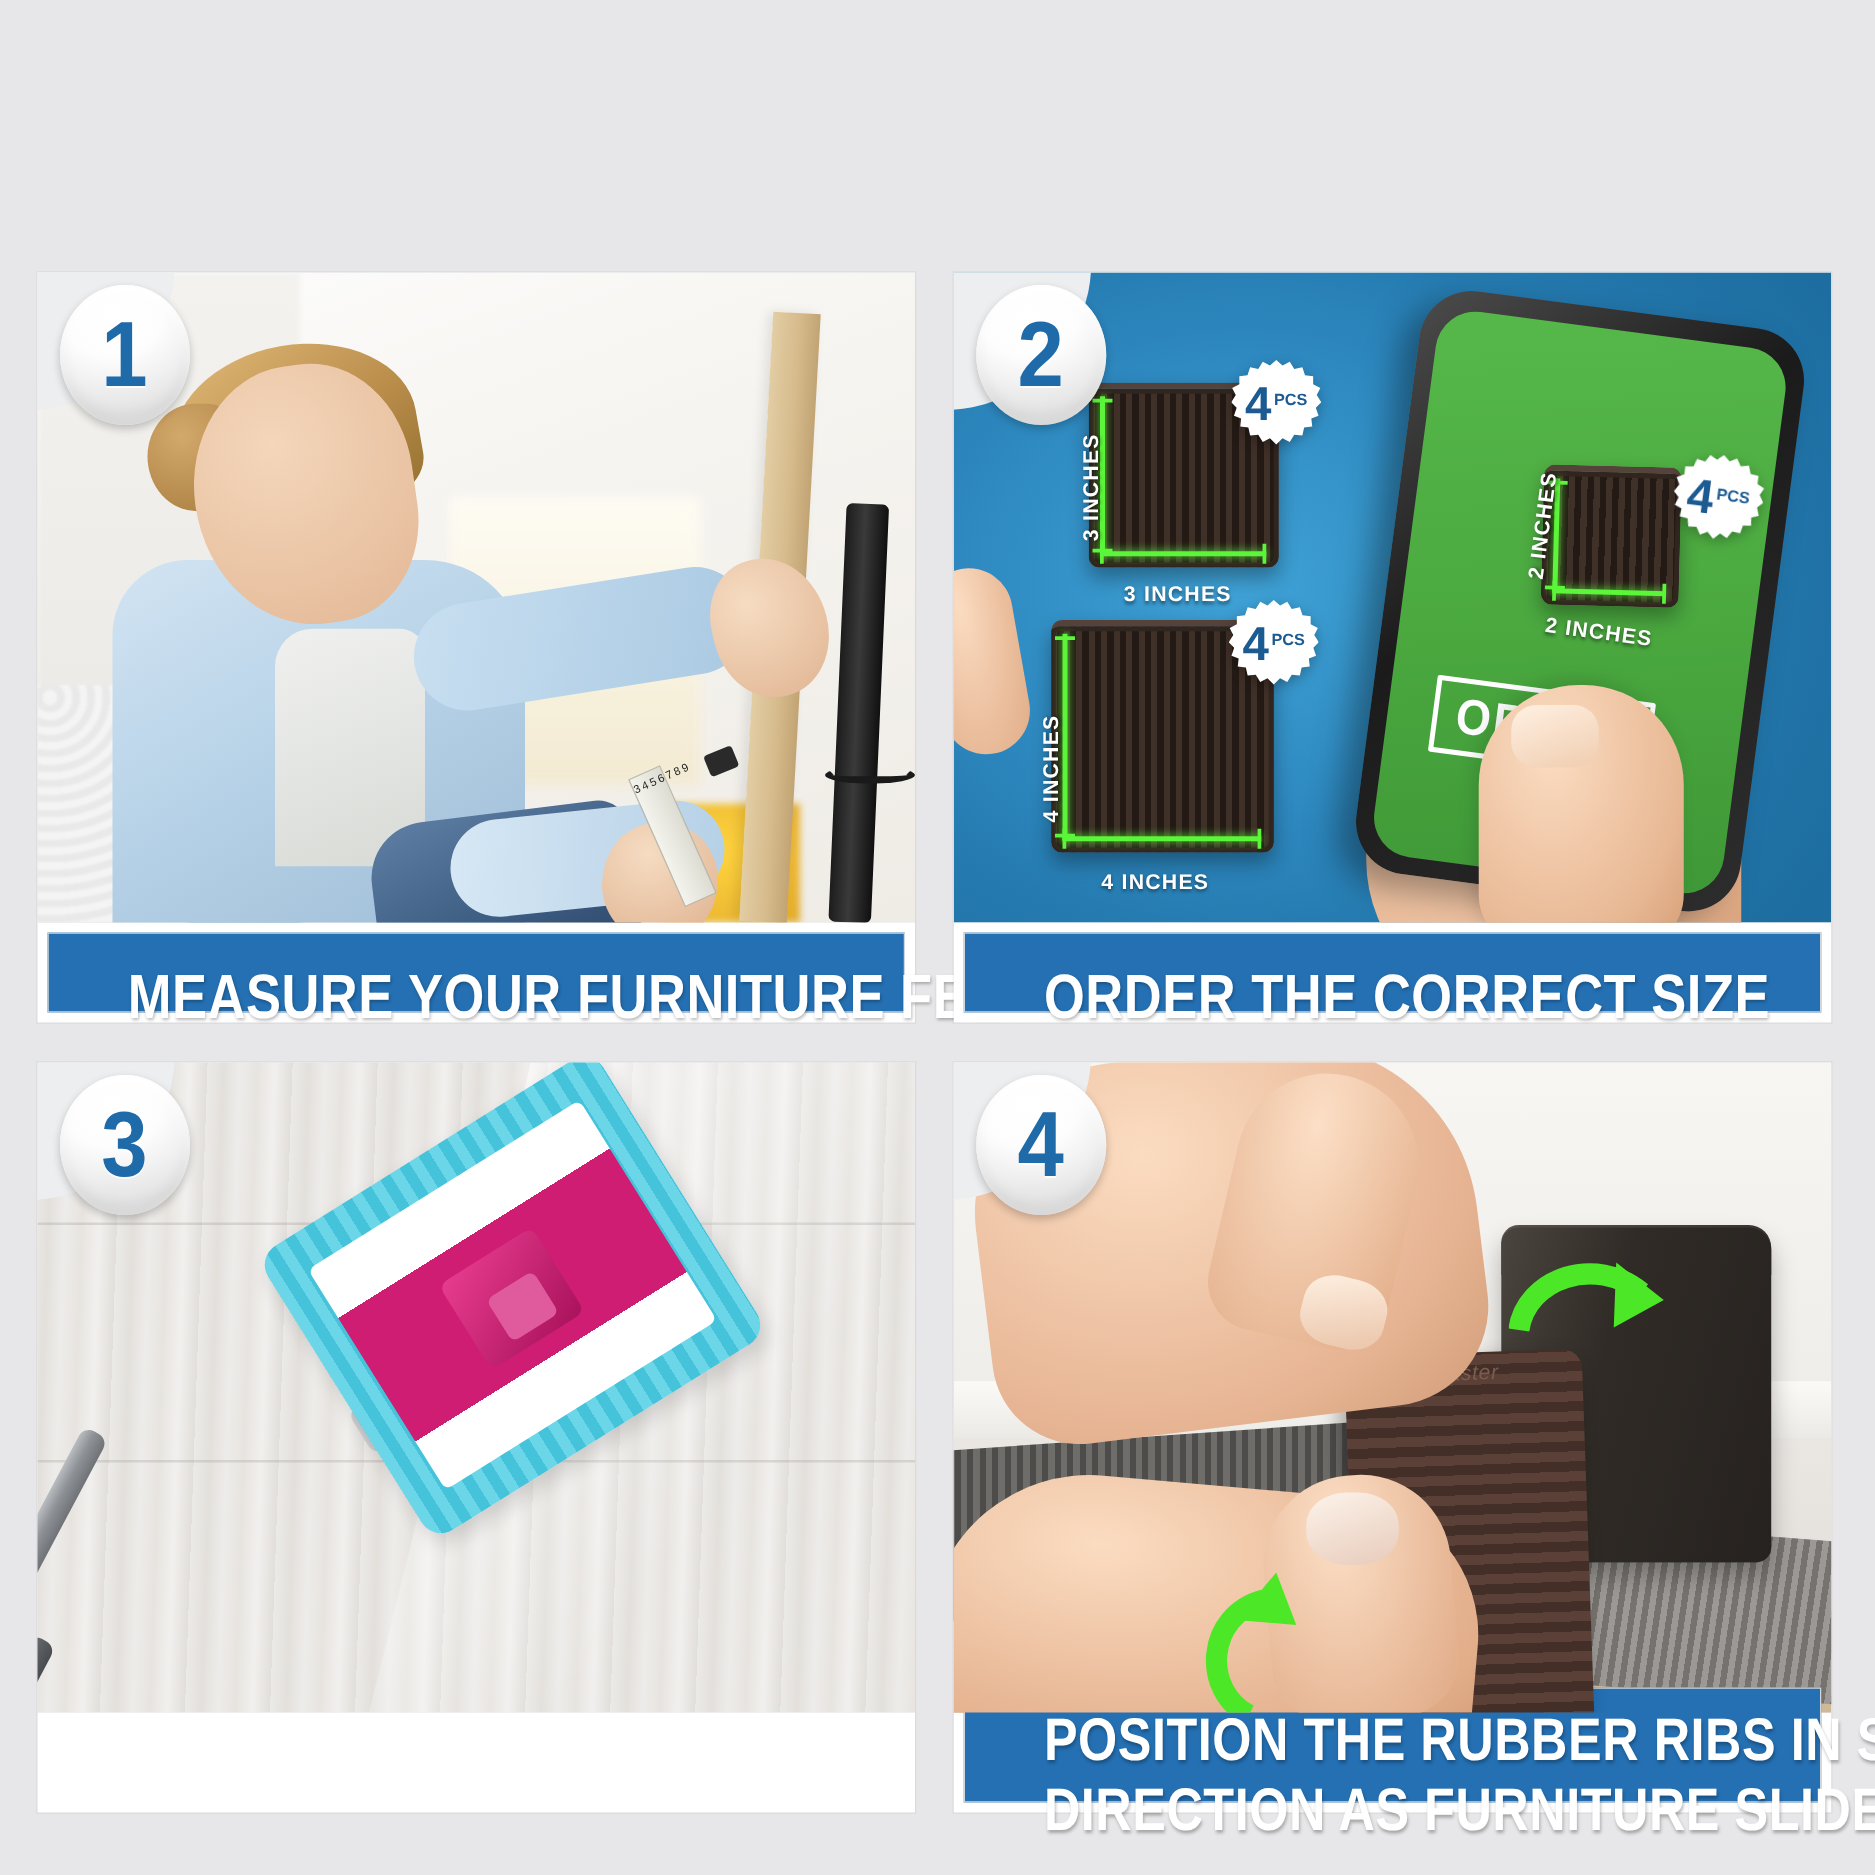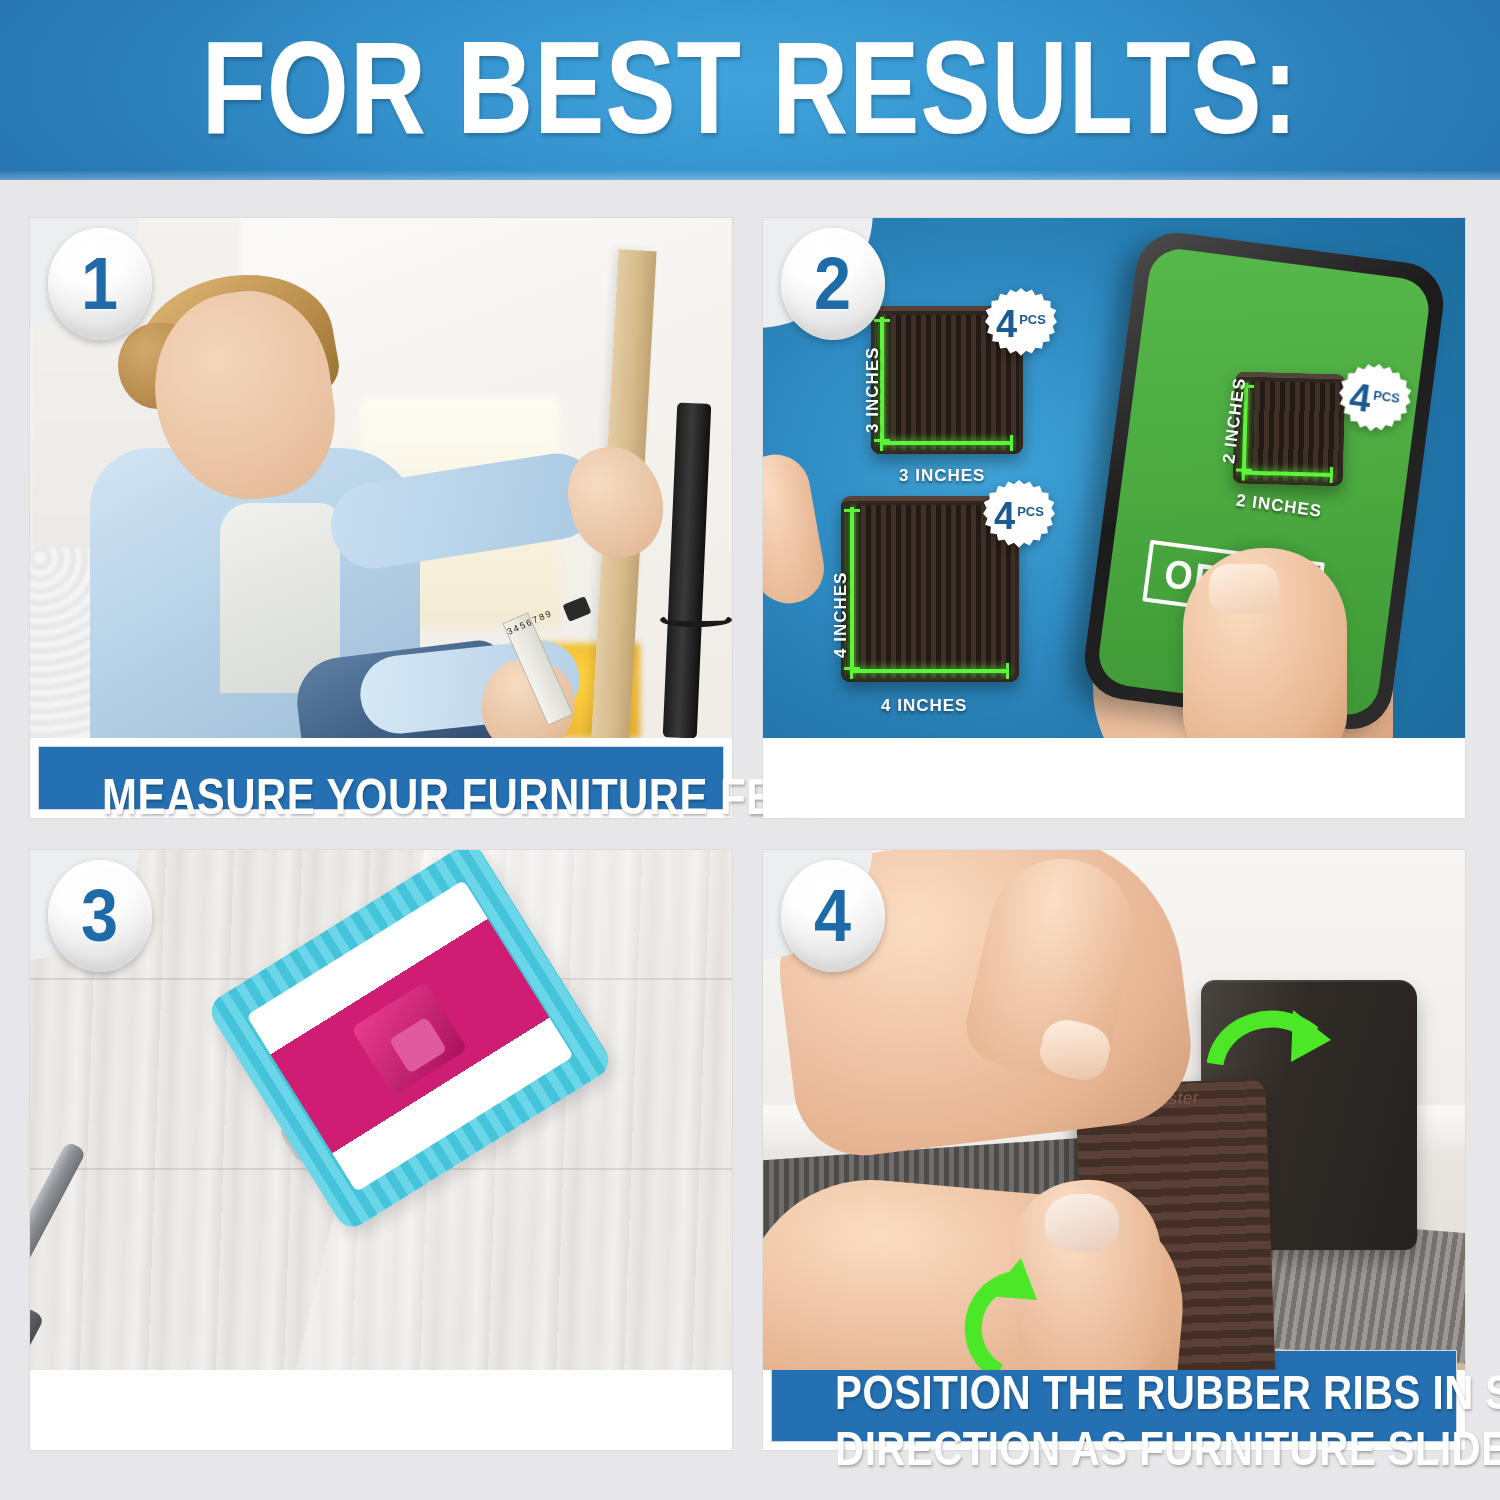--- a/index.html
+++ b/index.html
@@ -366,24 +366,20 @@
   .s4-nail-bot{ position:absolute; left:282px; top:344px; width:74px; height:58px;
     border-radius:44%; background:linear-gradient(160deg,#fdf3ea,#e7cbbb); z-index:7;}
   .arrow-top{ position:absolute; left:444px; top:150px; width:140px; height:130px; z-index:8;}
   .arrow-bot{ position:absolute; left:196px; top:398px; width:130px; height:130px; z-index:8;}
 </style>
 </head>
 <body>
 
 <div id="page">
 
-  <div class="header">
-    <div class="header-title">FOR BEST RESULTS:</div>
-    <div class="header-sheen"></div>
-  </div>
 
   <div class="grid">
 
     <div class="panel p1">
       <div class="photo">
         <div class="scene1">
           <div class="s1-wall-l"></div>
           <div class="s1-window"></div>
           <div class="s1-sofa"></div>
           <div class="s1-chairblue"></div>
@@ -484,20 +480,23 @@
           <div class="palm" style="left:330px; top:300px;"></div>
           <div class="thumb" style="left:420px; top:330px;">
             <div class="thumbnail-plate"></div>
           </div>
         </div>
         <div class="notch"></div>
       </div>
       <div class="numdisc">
         <span>2</span>
       </div>
+      <div class="caption cap-1line">
+        <span class="caption-text">ORDER THE CORRECT SIZE</span>
+      </div>
     </div>
 
     <div class="panel p3">
       <div class="photo">
         <div class="scene3">
           <div class="s3-plankline" style="left:0; top:128px; width:702px; height:2px;"></div>
           <div class="s3-plankline" style="left:0; top:318px; width:702px; height:2px;"></div>
           <div class="s3-sheen"></div>
           <div class="handle2"></div>
           <div class="handle"></div>

